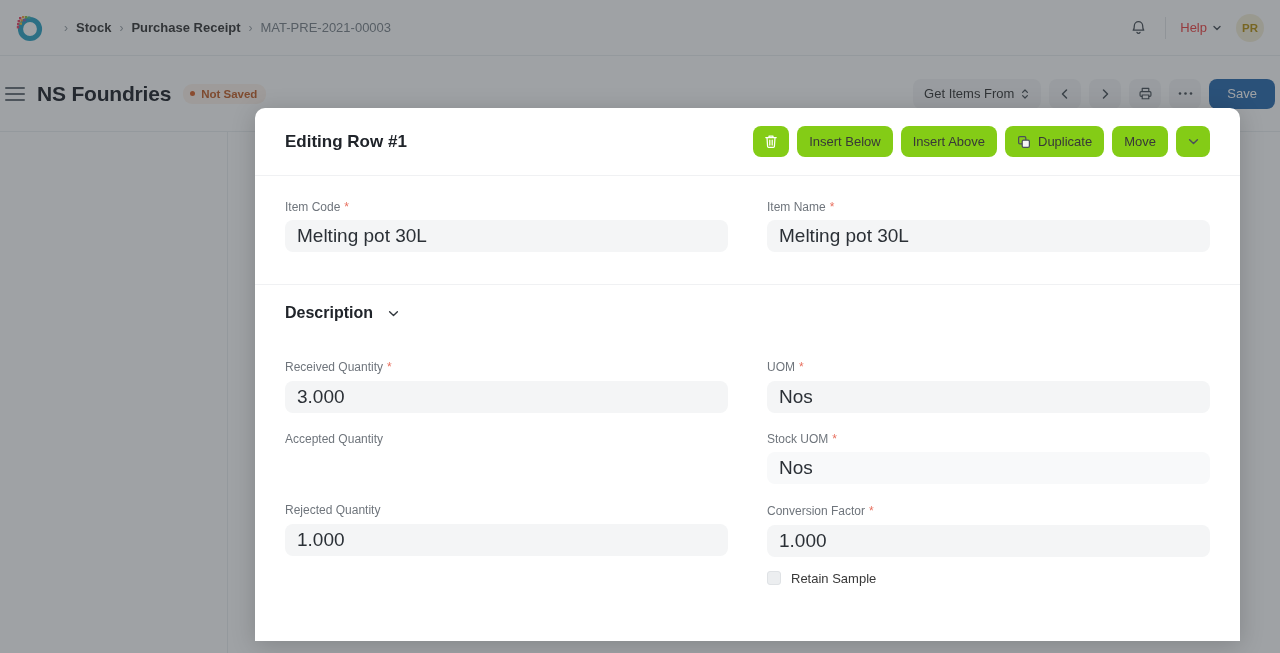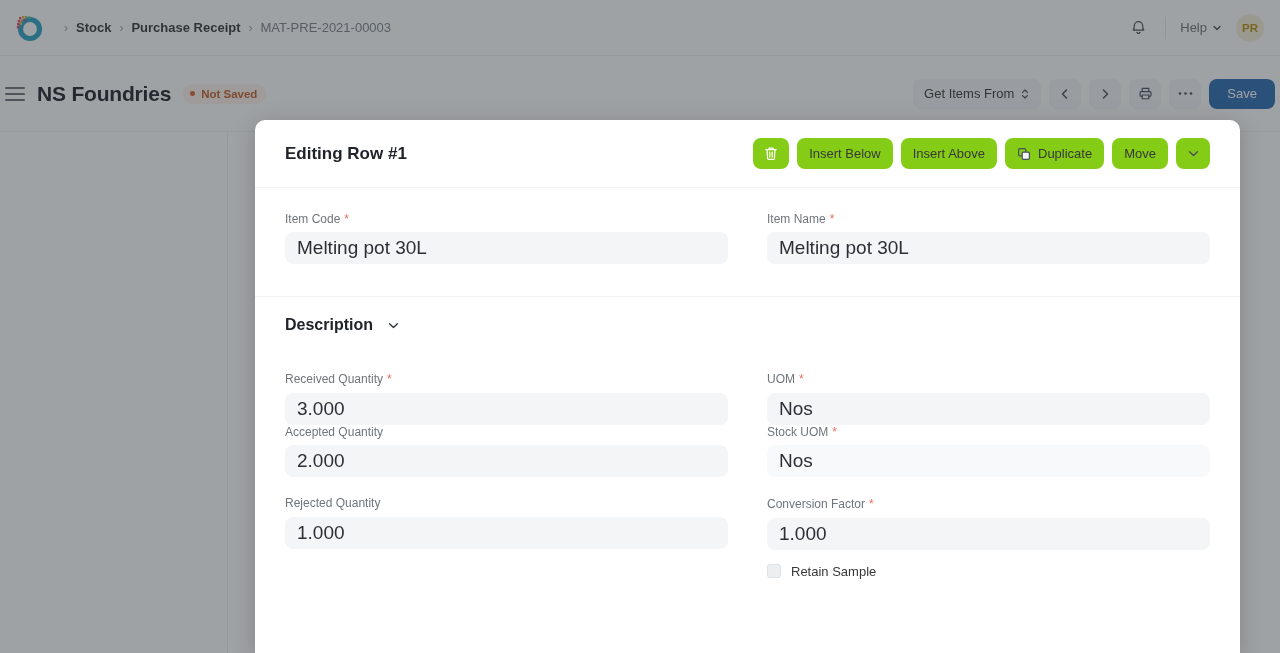--- a/index.html
+++ b/index.html
@@ -28,21 +28,21 @@
   .bc-current { color: #7c848b; font-weight: 400; white-space: nowrap; }
 
   .nav-right { margin-left: auto; display: flex; align-items: center; padding-right: 16px; }
   .search-box {
     width: 300px; height: 30px; background: #f4f5f6; border-radius: 8px;
     display: flex; align-items: center; padding: 0 10px; margin-right: 18px;
   }
   .search-ph { font-size: 13px; color: #72797f; margin-left: 8px; }
   .bell { width: 26px; height: 26px; display: flex; align-items: center; justify-content: center; }
   .nav-div { width: 1px; height: 22px; background: #e3e6e8; margin: 0 14px; }
-  .help { font-size: 13px; color: #737373; display: flex; align-items: center; }
+  .help { font-size: 13px; color: #ef4444; display: flex; align-items: center; }
   .help .chev { margin-left: 5px; }
   .avatar {
     width: 28px; height: 28px; border-radius: 50%; background: #f5eed8;
     color: #b79212; font-size: 11.5px; font-weight: 700;
     display: flex; align-items: center; justify-content: center; margin-left: 14px;
   }
 
   
   .page-head {
     position: absolute; top: 56px; left: 0; width: 1280px; height: 75px;
@@ -72,21 +72,21 @@
   
   .workspace { position: absolute; top: 131px; left: 0; width: 1280px; bottom: 0; background: #ffffff; }
   .ws-side-divider { position: absolute; top: 0; bottom: 0; left: 227px; width: 1px; background: #ebeef0; }
   .ws-top-rule { position: absolute; top: 0; left: 0; right: 0; height: 1px; background: #ebeef0; }
 
   
   .overlay { position: absolute; inset: 0; background: rgba(43,49,55,0.45); }
 
   
   .modal {
-    position: absolute; left: 255px; top: 120px; width: 985px; height: 533px;
+    position: absolute; left: 255px; top: 108px; width: 985px; height: 533px;
     background: #ffffff; border-radius: 10px 10px 0 0;
     box-shadow: 0 4px 24px rgba(0,0,0,0.18);
     overflow: hidden;
   }
   .modal-head {
     height: 68px; display: flex; align-items: center; padding: 0 30px;
     border-bottom: 1px solid #f0f1f3;
   }
   .modal-title { font-size: 17px; font-weight: 700; color: #20242a; }
   .modal-actions { margin-left: auto; display: flex; align-items: center; gap: 8px; }
@@ -350,26 +350,25 @@
         </div>
         <div class="col" style="margin-left:31px;">
           <div class="flabel">
             <span>UOM</span>
             <span class="req">*</span>
           </div>
           <div class="fctl">Nos</div>
         </div>
       </div>
 
-      <div class="grid2" style="">
+      <div class="grid2" style="margin-top:19px;">
         <div class="col">
           <div class="flabel">
             <span>Accepted Quantity</span>
           </div>
-          <div class="fctl">2.000</div>
         </div>
         <div class="col" style="margin-left:31px;">
           <div class="flabel">
             <span>Stock UOM</span>
             <span class="req">*</span>
           </div>
           <div class="fctl readonly">Nos</div>
         </div>
       </div>
 

